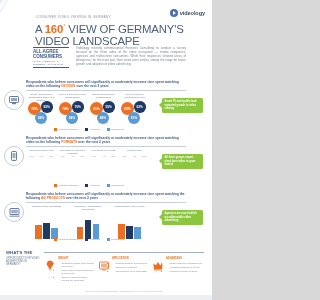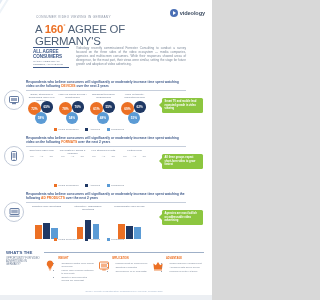--- a/index.html
+++ b/index.html
@@ -87,21 +87,22 @@
     <i style="left:25px;background:#eef3f8;"></i>
   </div>
 
   <div class="hdr">
     <div class="logo">
       <span class="logo-mark"></span>
       <span class="logo-txt">videology</span>
     </div>
     <div class="eyebrow">CONSUMER VIDEO VIEWING IN GERMANY</div>
     <div class="title">
-      <span>A </span><span class="t360">160</span><span class="deg">°</span><span> AGREE OF GERMANY'S</span><br>
+      <span>A </span><span class="t360">160</span><span class="deg">°</span><span> VIEW OF GERMANY'S</span><br>
+      <span>VIDEO LANDSCAPE</span>
     </div>
     <div class="badge">
       <div class="b1">ALL AGREE</div>
       <div class="b2">CONSUMERS</div>
       <div class="b3">WATCH VIDEO ON ALL</div>
       <div class="b4">SCREENS, ALL THE TIME</div>
     </div>
     <div class="intro">Videology recently commissioned Forrester Consulting to conduct a survey focused on the three sides of the video ecosystem — media companies, agencies and multiscreen consumers. While their responses showed areas of divergence, for the most part, their views were similar, setting the stage for future growth and adoption of video advertising.</div>
   </div>
 

